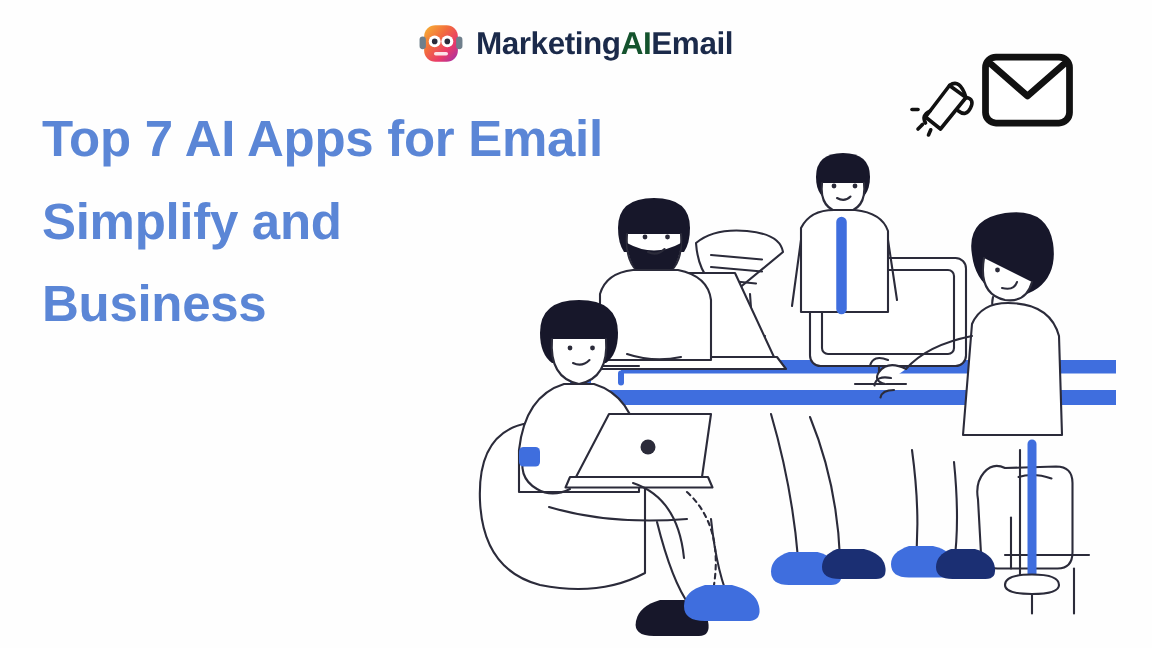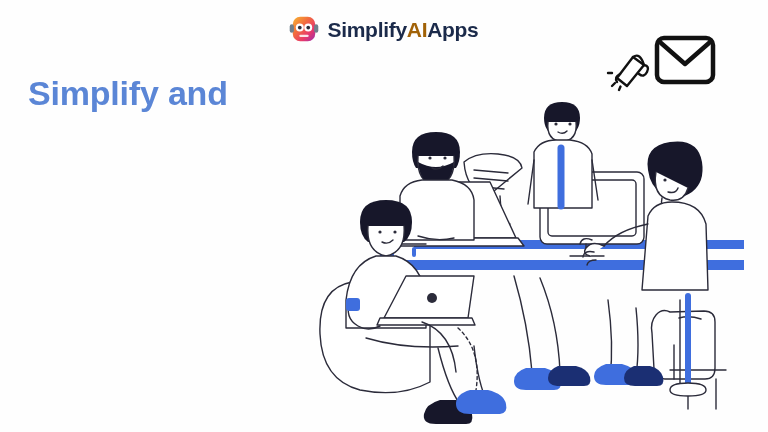--- a/index.html
+++ b/index.html
@@ -20,21 +20,21 @@
     position:absolute;
     left:0; right:0; top:14px;
     display:flex; align-items:center; justify-content:center;
     gap:8px;
   }
   .brand-mark { width:30px; height:30px; flex:0 0 auto; display:block; }
   .brand-text {
     font-size:21px; font-weight:bold; letter-spacing:-0.3px;
     color:#1b2a4a; line-height:1; white-space:nowrap;
   }
-  .brand-text .ai { color:#a16207; }
+  .brand-text .ai { color:#14532d; }
 
   
   .headline {
     position:absolute;
     left:28px; top:66px;
     width:470px;
     color:#5b86d6;
     font-size:34px;
     font-weight:bold;
     line-height:55px;
@@ -67,25 +67,27 @@
       </defs>
       <rect x="8" y="6" width="48" height="52" rx="16" fill="url(#gradRobot)"></rect>
       <rect x="1.5" y="22" width="9" height="18" rx="4.5" fill="#6f7f8c"></rect>
       <rect x="53.5" y="22" width="9" height="18" rx="4.5" fill="#6f7f8c"></rect>
       <circle cx="23" cy="29" r="8.5" fill="#ffffff"></circle>
       <circle cx="41" cy="29" r="8.5" fill="#ffffff"></circle>
       <circle cx="23" cy="29" r="4" fill="#2b2b3a"></circle>
       <circle cx="41" cy="29" r="4" fill="#2b2b3a"></circle>
       <rect x="22" y="44" width="20" height="5" rx="2.5" fill="#ffffff" opacity="0.85"></rect>
     </svg>
-    <div class="brand-text"><span>Simplify</span><span class="ai">AI</span><span>Apps</span></div>
+    <div class="brand-text"><span>Marketing</span><span class="ai">AI</span><span>Email</span></div>
   </div>
 
   <h1 class="headline">
+    <span class="ln">Top 7 AI Apps for Email</span>
     <span class="ln">Simplify and</span>
+    <span class="ln">Business</span>
   </h1>
 
   <svg class="deco-megaphone" viewBox="0 0 52 52">
     <g fill="none" stroke="#111111" stroke-width="2.4" stroke-linecap="round" stroke-linejoin="round">
       <path d="M14 34 L30 13 L41 21 L24 42 Z"></path>
       <path d="M30 13 Q37 8 41 21"></path>
       <path d="M41 21 q6 1 3 7 q-3 6 -8 2"></path>
       <path d="M17 30 q-6 3 -3 8"></path>
       <path d="M5 29 h4"></path>
       <path d="M9 42 l3 -3"></path>

